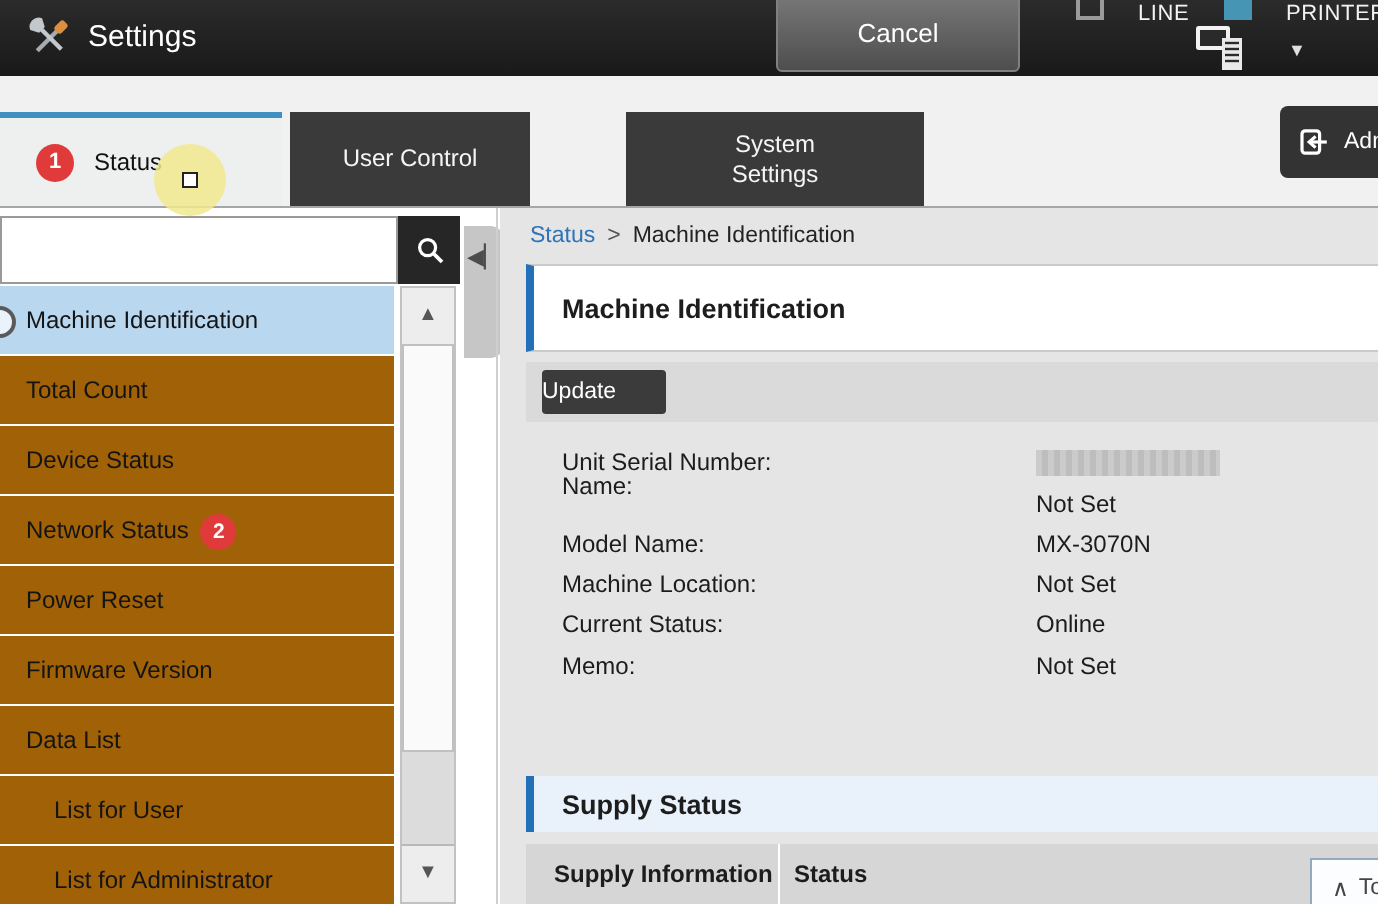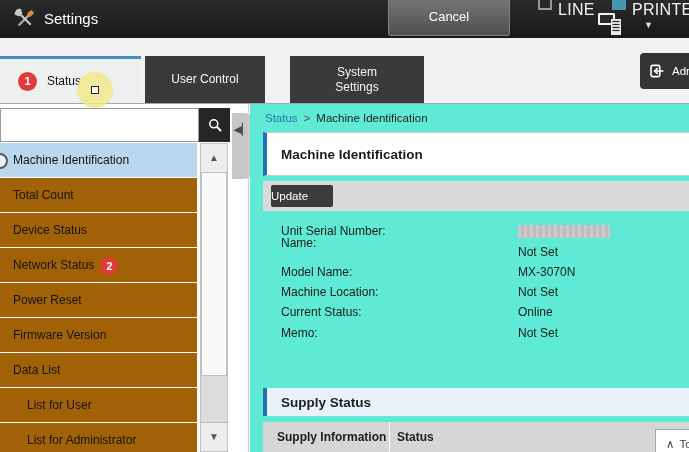--- a/index.html
+++ b/index.html
@@ -9,34 +9,34 @@
 
   
   .topbar{left:0;top:0;width:689px;height:38px;background:linear-gradient(#2b2b2b,#191919);}
   .settings-title{left:44px;top:0;height:38px;line-height:38px;color:#fff;font-size:15px;}
   .cancel-btn{left:388px;top:0;width:122px;height:36px;background:linear-gradient(#757575,#4e4e4e);
       border:1px solid #808080;border-top:none;border-radius:0 0 3px 3px;color:#fff;font-size:13px;
       text-align:center;line-height:34px;box-sizing:border-box;cursor:pointer;}
   .chk{width:14px;height:14px;top:-4px;box-sizing:border-box;}
   .chk-line{left:538px;border:2px solid #9a9a9a;background:transparent;}
   .chk-printer{left:612px;background:#4795b5;}
-  .top-lbl{top:1px;color:#f2f2f2;font-size:16px;letter-spacing:.3px;}
+  .top-lbl{top:1px;color:#f2f2f2;font-size:11px;letter-spacing:.3px;margin-left:11px;}
   .lbl-line{left:558px;}
   .lbl-printer{left:632px;}
   .printer-icon{left:594px;top:11px;}
   .caret-down{left:644px;top:20px;color:#e0e0e0;font-size:9px;}
 
   
   .midstrip{left:0;top:38px;width:689px;height:66px;background:#f1f1f1;border-bottom:1px solid #a6a6a6;box-sizing:border-box;}
   .tab{top:56px;height:47px;box-sizing:border-box;font-size:12px;cursor:pointer;}
   .tab-dark{background:#3a3a3a;color:#f5f5f5;display:flex;align-items:center;justify-content:center;text-align:center;line-height:1.25;}
   .tab-status{left:0;width:141px;background:#eef0f0;border-top:3px solid #3f8fc0;color:#111;
       display:flex;align-items:center;padding-left:18px;gap:10px;}
   .tab-user{left:145px;width:120px;}
-  .tab-system{left:290px;width:134px;}
+  .tab-system{left:313px;width:149px;}
   .badge{background:#e03a3a;color:#fff;border-radius:50%;font-weight:bold;text-align:center;}
   .badge-19{width:19px;height:19px;line-height:19px;font-size:11px;}
   .badge-18{display:inline-block;width:18px;height:18px;line-height:18px;font-size:10.5px;vertical-align:middle;margin-left:6px;}
   .admin-btn{left:640px;top:53px;width:130px;height:36px;background:#333;border-radius:4px;color:#fff;
       display:flex;align-items:center;gap:7px;padding-left:9px;font-size:11.5px;box-sizing:border-box;cursor:pointer;}
 
   
   .sidebar{left:0;top:104px;width:248px;height:348px;background:#fff;}
   .search-input{position:absolute;left:0;top:4px;width:199px;height:34px;border:1px solid #9a9a9a;
       box-sizing:border-box;background:#fff;font-size:13px;padding:0 8px;outline:none;}
@@ -52,21 +52,21 @@
   .nav-bullet{position:absolute;left:-8px;top:10px;width:12px;height:12px;border:2px solid #5a5a5a;border-radius:50%;background:#eaf3fb;box-sizing:content-box;}
   .scrollbar{left:200px;top:39px;width:28px;height:309px;background:#dcdcdc;border:1px solid #c2c2c2;box-sizing:border-box;}
   .scroll-btn{position:absolute;left:0;width:26px;height:28px;background:#ededed;border-bottom:1px solid #b8b8b8;
       color:#555;font-size:10px;text-align:center;line-height:28px;cursor:pointer;}
   .scroll-up{top:0;}
   .scroll-down{bottom:0;border-top:1px solid #b8b8b8;border-bottom:none;}
   .scroll-thumb{position:absolute;left:0;top:28px;width:26px;height:204px;background:#fafafa;border:1px solid #c0c0c0;box-sizing:border-box;cursor:grab;}
   .side-divider{left:248px;top:104px;width:1px;height:348px;background:#cfcfcf;}
 
   
-  .main{left:250px;top:104px;width:439px;height:348px;background:#5eead4;overflow:hidden;}
+  .main{left:250px;top:104px;width:439px;height:348px;background:#e5e5e5;overflow:hidden;}
   .breadcrumb{left:15px;top:8px;font-size:11.5px;color:#444;}
   .breadcrumb .root{color:#2d74b8;cursor:pointer;}
   .breadcrumb .sep{margin:0 6px;color:#555;}
   .breadcrumb .current{color:#222;}
   .section-box{left:13px;top:28px;width:436px;height:44px;background:#fff;border:1px solid #cbcbcb;
       border-left:4px solid #2170b8;box-sizing:border-box;display:flex;align-items:center;padding-left:14px;}
   .section-title{font-size:13.5px;font-weight:bold;color:#1d1d1d;}
   .update-strip{left:13px;top:77px;width:436px;height:30px;background:#dadada;}
   .update-btn{position:absolute;left:8px;top:4px;width:62px;height:22px;background:#3b3b3b;color:#fff;
       font-size:11.5px;text-align:left;line-height:22px;border-radius:2px;cursor:pointer;}

